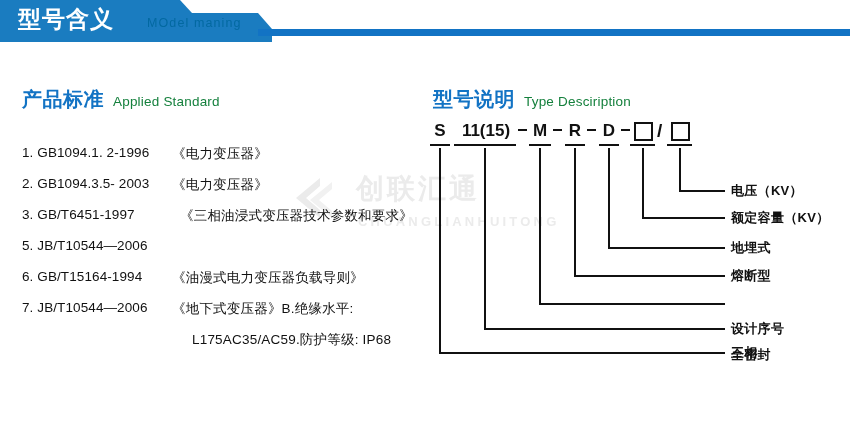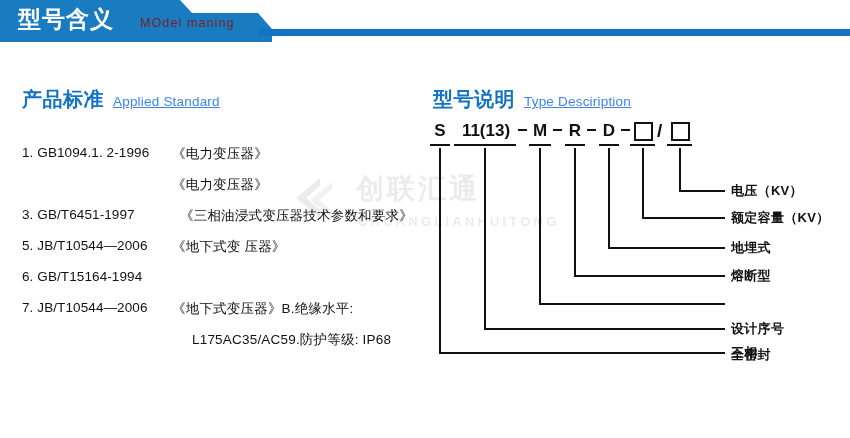--- a/index.html
+++ b/index.html
@@ -14,22 +14,22 @@
   
   #header{position:absolute;left:0;top:0;width:784px;height:46px;}
   .hdr-shape{position:absolute;left:0;top:0;width:850px;height:42px;}
   .hdr-title{
     position:absolute;left:18px;top:6px;
     font-size:23px;font-weight:bold;color:#ffffff;
     letter-spacing:1px;line-height:26px;
     white-space:nowrap;
   }
   .hdr-sub{
-    position:absolute;left:140px;top:16px;
-    font-size:12.5px;color:#7f1d1d;letter-spacing:1.1px;
+    position:absolute;left:147px;top:16px;
+    font-size:12.5px;color:#0369a1;letter-spacing:1.1px;
     white-space:nowrap;font-weight:normal;
   }
 
   
   #watermark{
     position:absolute;left:286px;top:168px;
     width:320px;height:80px;opacity:1;
     pointer-events:none;
   }
   .wm-text{
@@ -43,22 +43,22 @@
     letter-spacing:3.2px;white-space:nowrap;
   }
 
   
   .sec-title{position:absolute;white-space:nowrap;}
   .sec-cn{
     font-size:20px;font-weight:bold;color:#1273c4;
     letter-spacing:0.5px;
   }
   .sec-en{
-    font-size:13.5px;color:#3b82f6;font-weight:normal;
-    margin-left:9px;letter-spacing:0.2px;text-decoration:underline;
+    font-size:13.5px;color:#15803d;font-weight:normal;
+    margin-left:9px;letter-spacing:0.2px;
   }
 
   
   #standards{position:absolute;left:22px;top:145px;width:400px;}
   .std-row{
     position:relative;height:31px;
     font-size:13.5px;color:#111111;white-space:nowrap;
   }
   .std-idx{
     position:absolute;left:0;top:0;
@@ -145,32 +145,33 @@
 <div class="sec-title" style="left:22px;top:86px;">
   <span class="sec-cn">产品标准</span><span class="sec-en">Applied Standard</span>
 </div>
 
 <div id="standards">
   <div class="std-row">
     <span class="std-idx">1. GB1094.1. 2-1996</span>
     <span class="std-name">《电力变压器》</span>
   </div>
   <div class="std-row">
+    <span class="std-idx">2. GB1094.3.5- 2003</span>
     <span class="std-name">《电力变压器》</span>
   </div>
   <div class="std-row">
     <span class="std-idx">3. GB/T6451-1997</span>
     <span class="std-name" style="left:158px;">《三相油浸式变压器技术参数和要求》</span>
   </div>
   <div class="std-row">
     <span class="std-idx">5. JB/T10544—2006</span>
-    <span class="std-name">《地下式变 压器》</span>
   </div>
   <div class="std-row">
     <span class="std-idx">6. GB/T15164-1994</span>
+    <span class="std-name">《油漫式电力变压器负载导则》</span>
   </div>
   <div class="std-row">
     <span class="std-idx">7. JB/T10544—2006</span>
     <span class="std-name">《地下式变压器》B.绝缘水平:</span>
   </div>
   <div class="std-row">
     <span class="std-cont" style="left:170px;">L175AC35/AC59.防护等级: IP68</span>
   </div>
 </div>
 
@@ -178,21 +179,21 @@
   <span class="sec-cn">型号说明</span><span class="sec-en">Type Desciription</span>
 </div>
 
 <div id="typecode">
 
   <div id="code-row">
     <span class="code-seg" style="left:7px;width:16px;">
       <span class="glyph">S</span>
     </span>
     <span class="code-seg" style="left:31px;width:60px;">
-      <span class="glyph">11(13)</span>
+      <span class="glyph">11(15)</span>
     </span>
     <span class="code-dash" style="left:93px;"></span>
     <span class="code-seg" style="left:106px;width:18px;">
       <span class="glyph">M</span>
     </span>
     <span class="code-dash" style="left:128px;"></span>
     <span class="code-seg" style="left:142px;width:16px;">
       <span class="glyph">R</span>
     </span>
     <span class="code-dash" style="left:162px;"></span>

